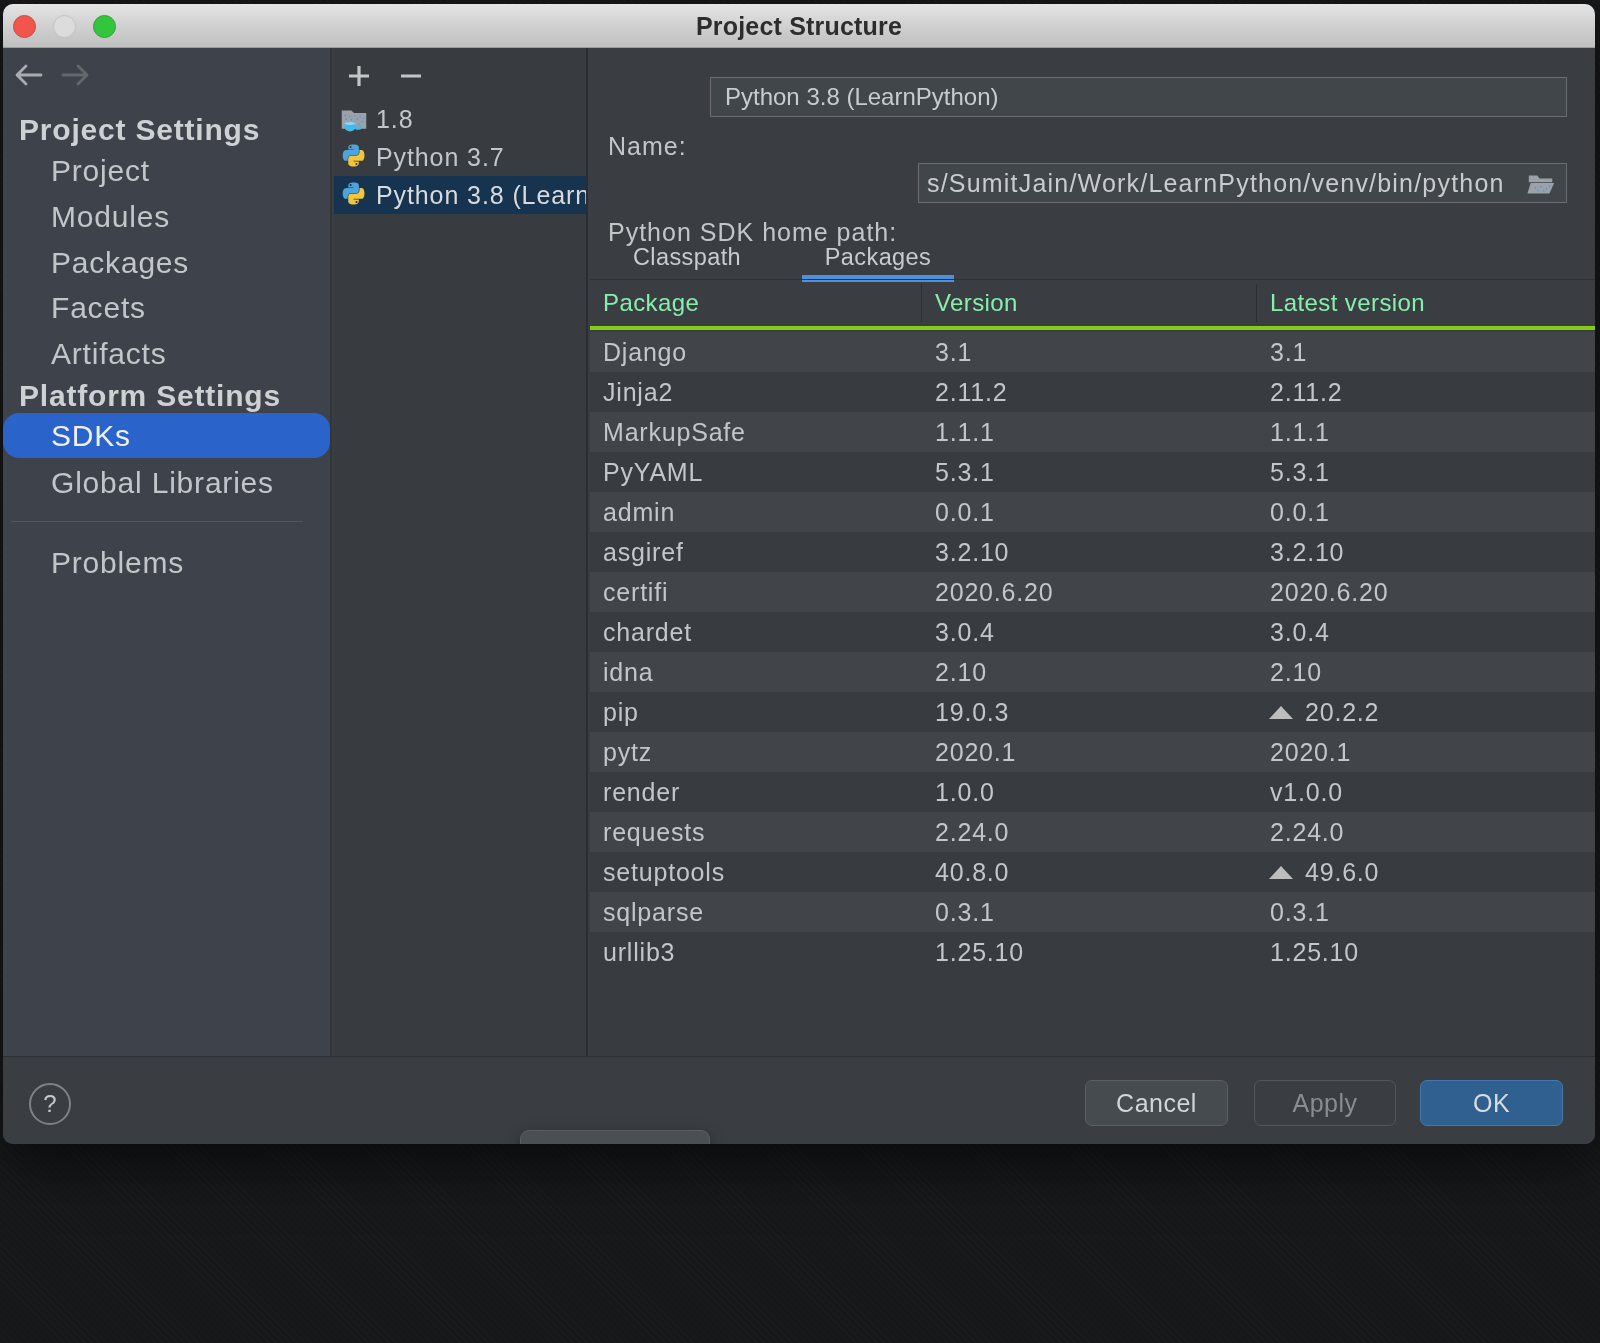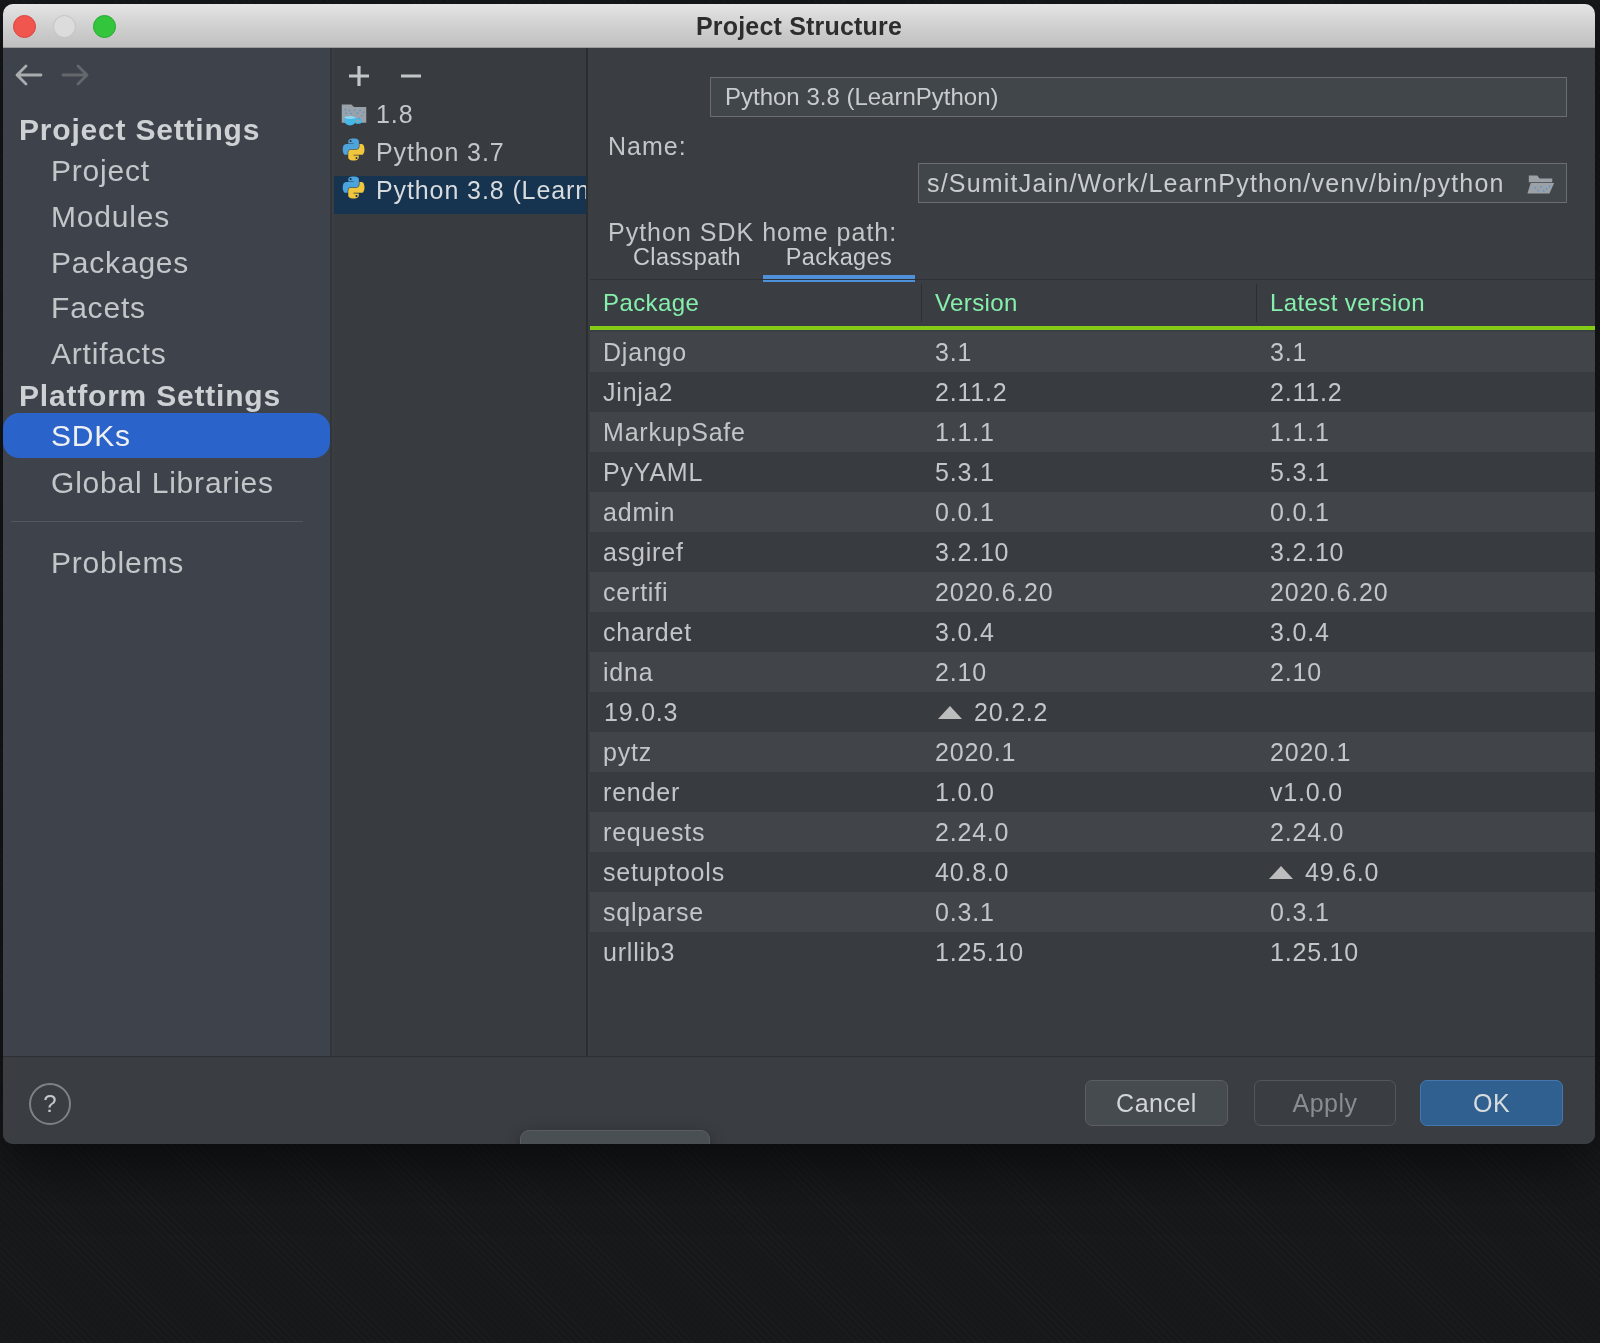--- a/index.html
+++ b/index.html
@@ -64,39 +64,39 @@
   .side-entry .lbl { padding-left:48px; }
   .side-group { font-weight:bold; color:#ced1d4; }
   .side-group .lbl { padding-left:16px; }
   .side-entry.selected { background:var(--selection-blue,#2a63c9); height:45px;border-radius:16px; }
   .side-entry.selected .lbl { color:#eef0f2; }
   .side-sep { position:absolute; left:8px; width:292px; height:1px; background:#54585d; }
   
   .mini-toolbar-btn { position:absolute; top:15px; width:26px; height:26px; }
   .list-row {
     position:absolute; left:0; right:0; height:38px;
-    display:flex; align-items:flex-start; overflow:hidden; white-space:nowrap;
+    display:flex; align-items:center; overflow:hidden; white-space:nowrap;
     font-size:25px; letter-spacing:0.9px; color:#c3c6c9;
   }
   .list-row .icon { flex:0 0 auto; margin-left:6px; width:27px; height:27px; }
   .list-row .lbl { margin-left:9px; }
   .list-row.selected { background:var(--list-selection,#163450); }
   .list-row.selected .lbl { color:#d8dbdd; }
   
   .field-label { position:absolute; font-size:25px; letter-spacing:1px; color:#c3c6c9;margin-top:48px; }
   .text-field {
     position:absolute; height:40px; background:#41464a; border:1px solid #6a6e71;
     font-size:24px; color:#c9cccf; display:flex; align-items:center;
     white-space:nowrap; overflow:hidden;
   }
   #name-field  { left:120px; top:29px;  width:857px; padding-left:14px; }
   #path-field  { left:328px; top:115px; width:649px; padding-left:8px; padding-right:50px; font-size:25px; letter-spacing:1.2px; }
   .browse-icon { position:absolute; right:10px; top:5px; width:30px; height:30px; }
   
-  .tabs { position:absolute; left:21px; top:186px; height:46px; display:flex; }
+  .tabs { position:absolute; left:21px; top:186px; height:46px; display:flex;gap:39px; }
   .tab {
     width:152px; display:flex; align-items:center; justify-content:center;
     font-size:23.5px; letter-spacing:0.4px; color:#c9cccf; position:relative;
   }
   .tab.active::after {
     content:""; position:absolute; left:0; right:0; bottom:-2px; height:7px;
     background:var(--tab-underline,#4e90d9);
   }
   .tab-strip-line { position:absolute; left:0; right:0; top:231px; height:1px; background:#2f3236; }
   
@@ -406,20 +406,21 @@
           <div class="trow row-light">
             <div class="c1">idna</div>
             <div class="c2">2.10</div>
             <div class="c3">
 
               <span>2.10</span>
             </div>
           </div>
 
           <div class="trow row-dark">
+            <div class="c1">pip</div>
             <div class="c2">19.0.3</div>
             <div class="c3">
               <span class="up-tri"></span>
               <span>20.2.2</span>
             </div>
           </div>
 
           <div class="trow row-light">
             <div class="c1">pytz</div>
             <div class="c2">2020.1</div>

